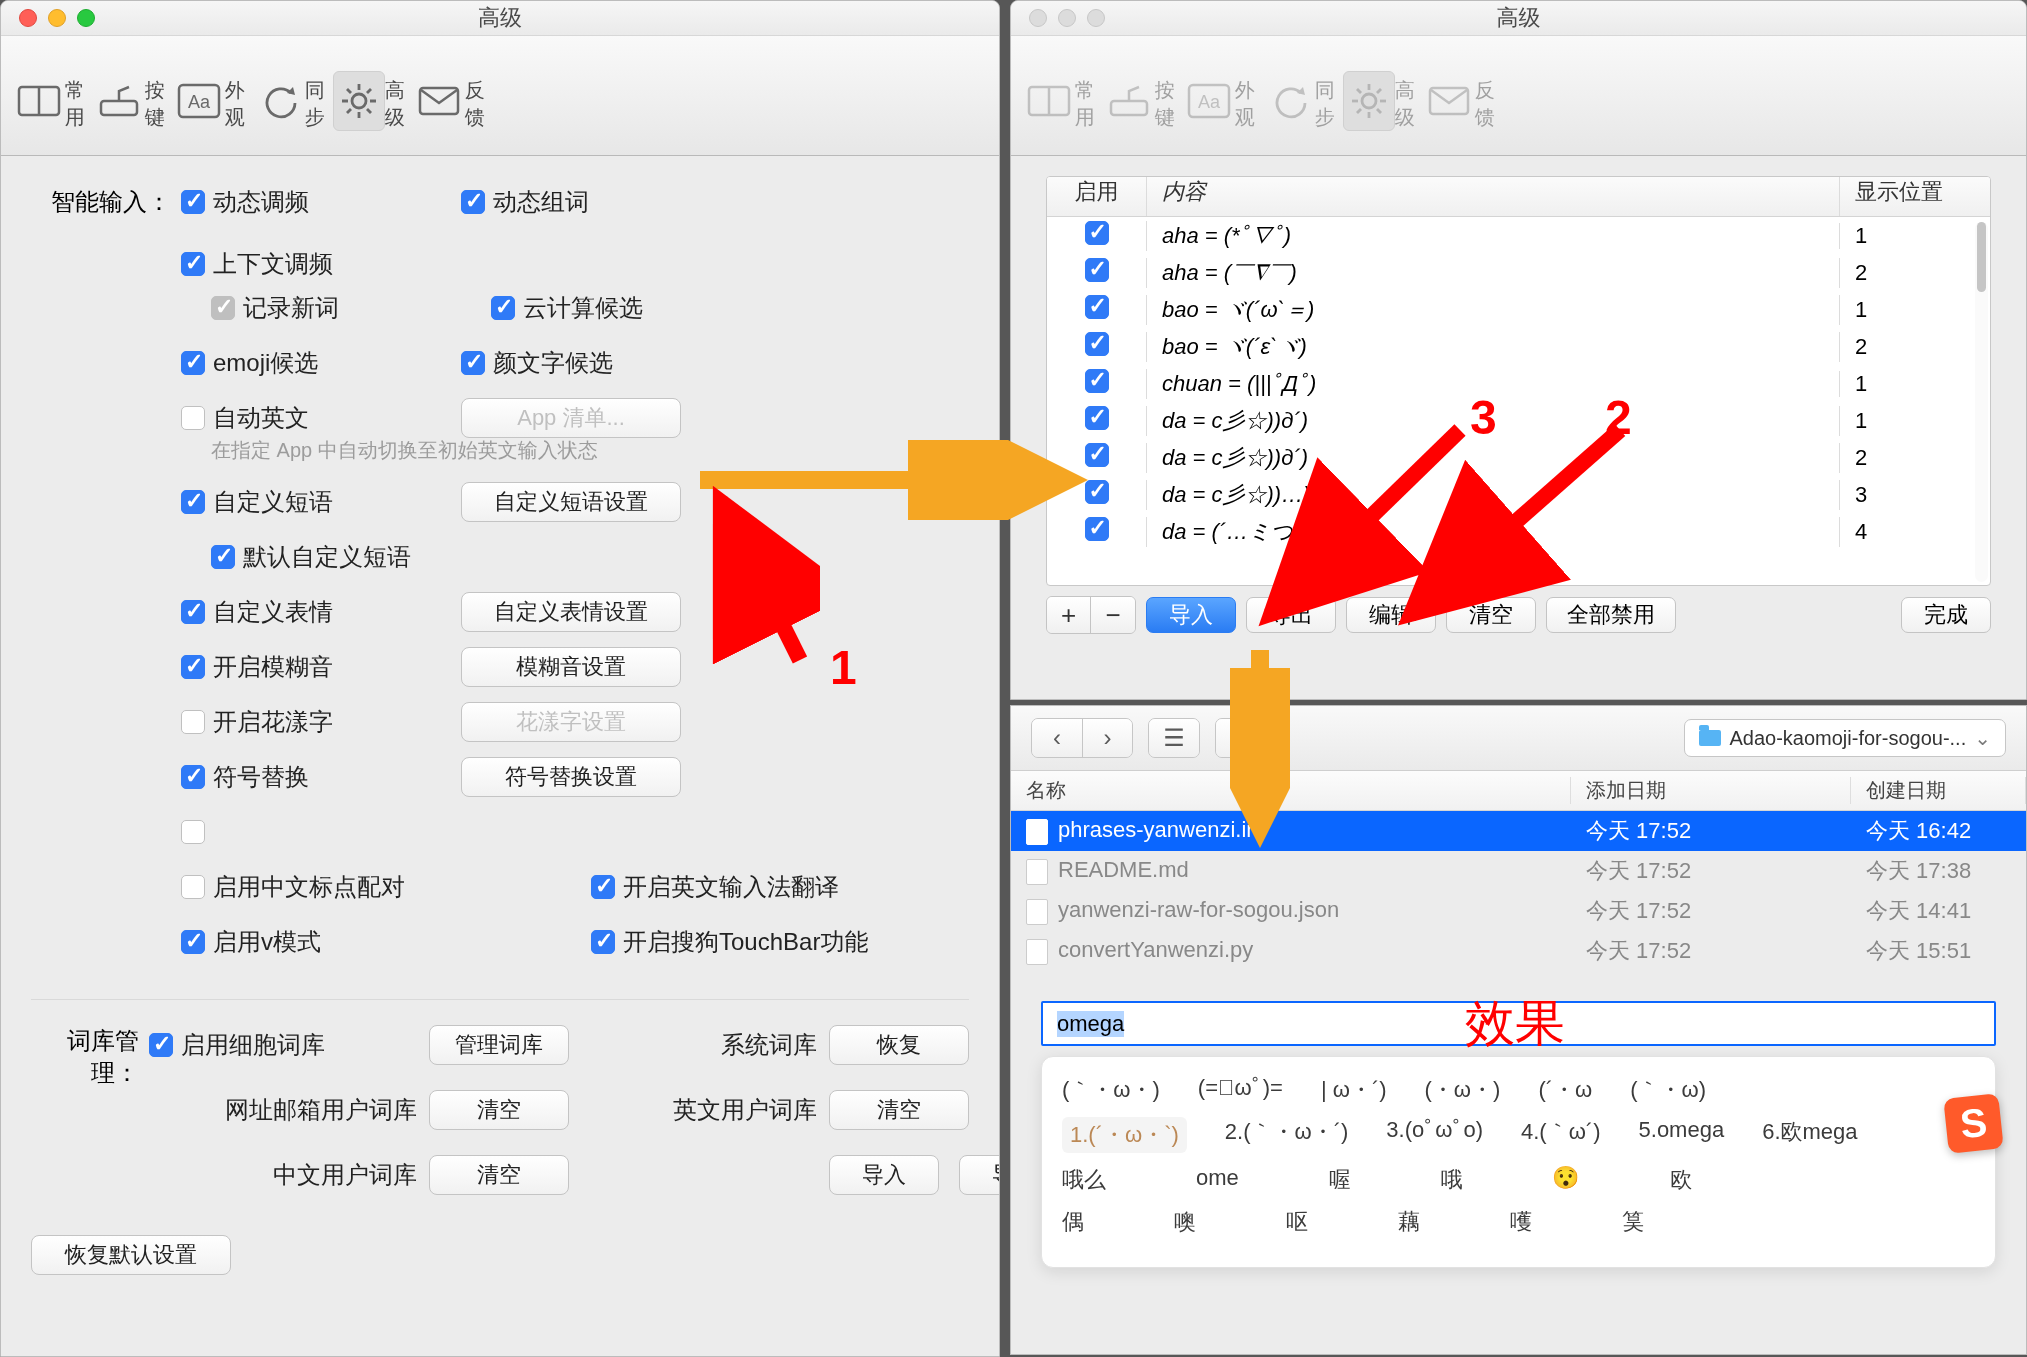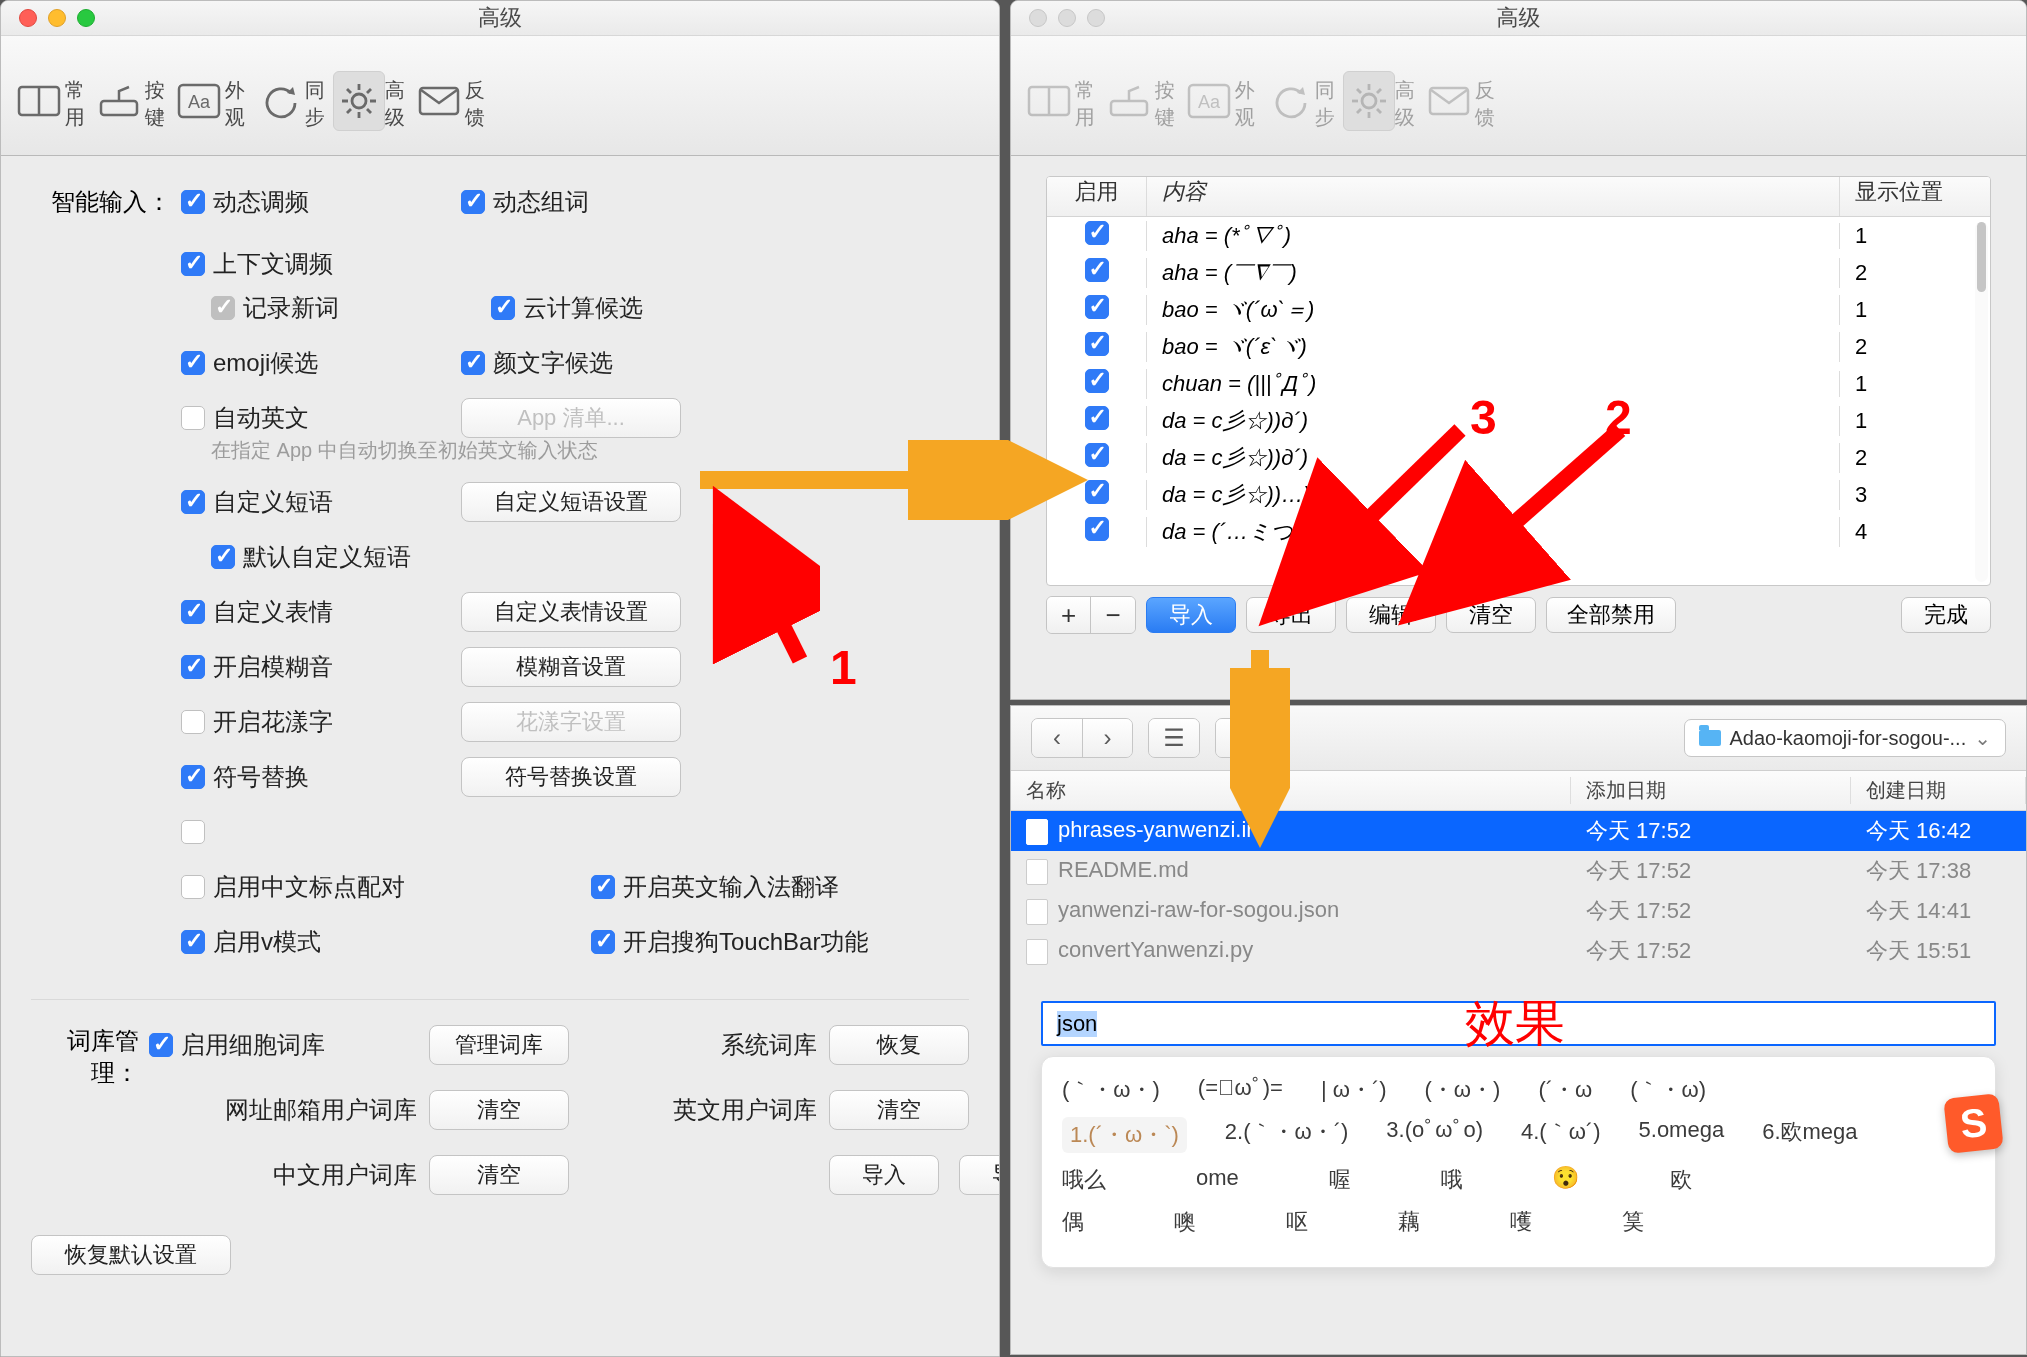--- a/index.html
+++ b/index.html
@@ -646,21 +646,21 @@
       </div>
       <div class="file-row">
         <div class="fh-col fh-name"><span class="file-icon"></span><span>convertYanwenzi.py</span></div>
         <div class="fh-col fh-date">今天 17:52</div>
         <div class="fh-col fh-created">今天 15:51</div>
       </div>
     </div>
 
   <div class="effect-search">
     <span class="file-icon"></span>
-    <span class="sel">json</span>
+    <span class="sel">omega</span>
   </div>
 
   <div class="candidate-box">
     <div class="cand-row" id="cand-row1">
         <span class="cand-item">(｀・ω・)</span>
         <span class="cand-item">(=ﾟωﾟ)=</span>
         <span class="cand-item">| ω・´)</span>
         <span class="cand-item">(・ω・)</span>
         <span class="cand-item">(´・ω</span>
         <span class="cand-item">(｀・ω)</span>

